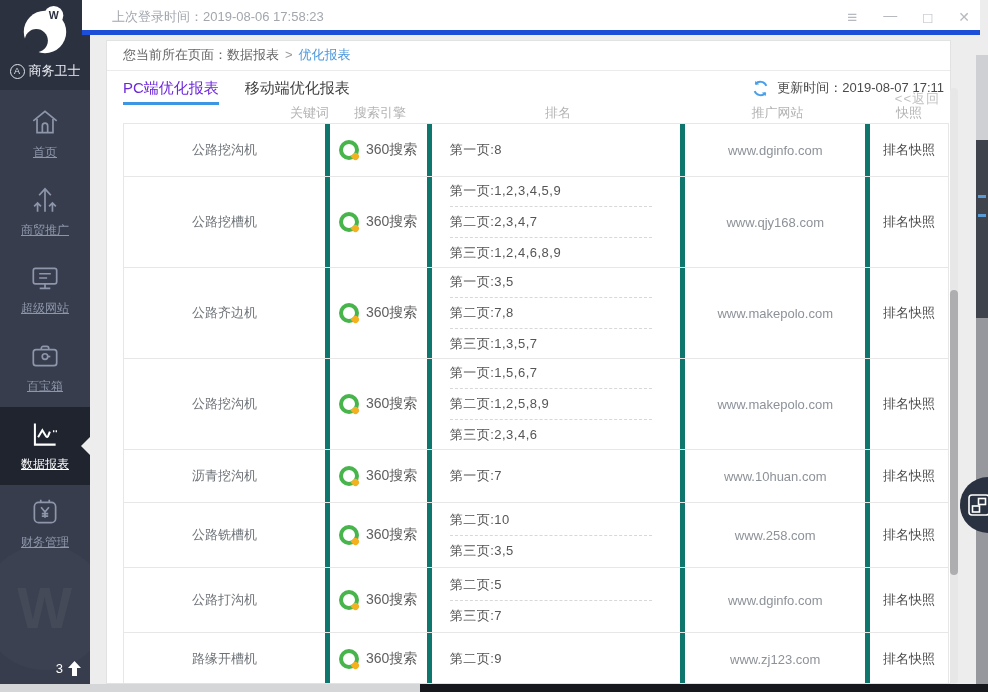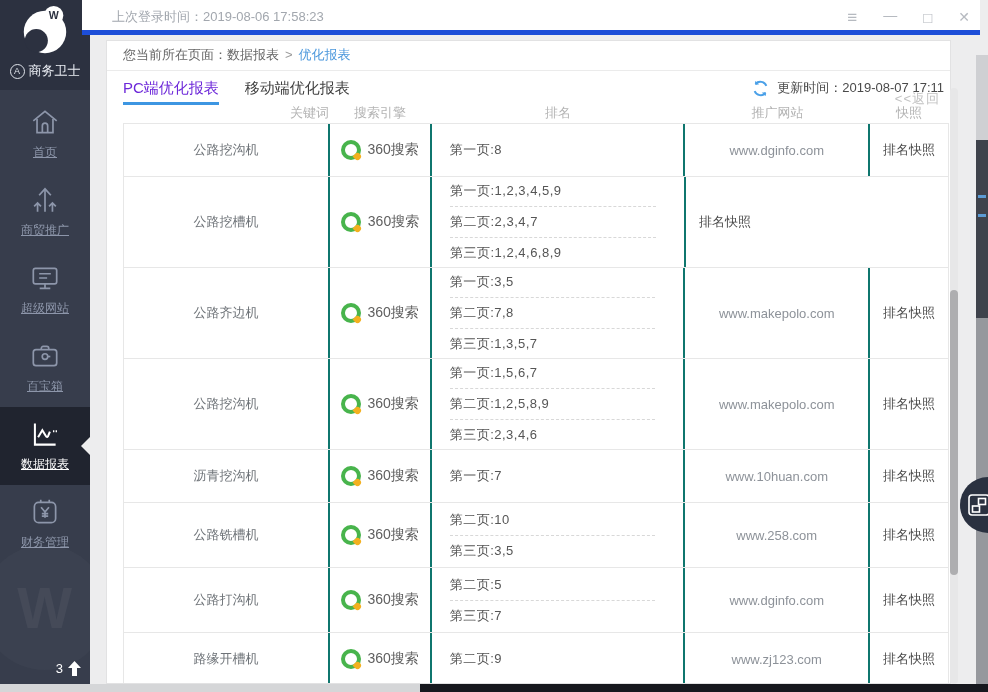--- a/index.html
+++ b/index.html
@@ -49,21 +49,21 @@
 
   
   .header-sliver{margin-left:16px;width:826px;height:19px;overflow:hidden;border-bottom:1px solid #e7e7e7;display:flex;box-sizing:border-box;}
   .header-cell{text-align:center;font-size:13px;color:#b3b3b3;overflow:hidden;}
   .header-cell span{display:inline-block;margin-top:-8px;}
   .table{margin-left:16px;width:826px;border-left:1px solid #e7e7e7;border-right:1px solid #e7e7e7;box-sizing:border-box;}
   .tr{display:flex;border-bottom:1px solid #e7e7e7;box-sizing:border-box;}
   .tr.lines-1{height:53px;}
   .tr.lines-2{height:65px;}
   .tr.lines-3{height:91px;}
-  .td{border-right:2px solid #0f766e;box-sizing:border-box;display:flex;align-items:center;justify-content:center;font-size:13px;}
+  .td{border-right:5px solid #0f766e;box-sizing:border-box;display:flex;align-items:center;justify-content:center;font-size:13px;}
   .td:last-child{border-right:none;}
   .c1{width:206px;text-align:right;} .c2{width:102px;} .c3{width:254px;} .c4{width:185px;} .c5{width:78px;}
   .keyword{color:#6e7378;}
   .ranks{flex-direction:column;align-items:stretch;justify-content:center;padding-left:18px;}
   .rank-line{height:30px;line-height:30px;color:#555;letter-spacing:0.5px;}
   .rank-line + .rank-line{border-top:1px dashed #d8d8d8;}
   .rank-line{margin-right:28px;}
   .site{color:#8d9299;}
   .snap{color:#4a4a4a;cursor:pointer;}
   .engine{gap:0;}
@@ -226,20 +226,21 @@
           <div class="td c1 keyword">公路挖槽机</div>
           <div class="td c2 engine">
             <div class="ring"></div>
             <div class="engine-text">360搜索</div>
           </div>
           <div class="td c3 ranks">
             <div class="rank-line">第一页:1,2,3,4,5,9</div>
             <div class="rank-line">第二页:2,3,4,7</div>
             <div class="rank-line">第三页:1,2,4,6,8,9</div>
           </div>
+          <div class="td c4 site">www.qjy168.com</div>
           <div class="td c5">
             <div class="snap">排名快照</div>
           </div>
         </div>
         <div class="tr lines-3">
           <div class="td c1 keyword">公路齐边机</div>
           <div class="td c2 engine">
             <div class="ring"></div>
             <div class="engine-text">360搜索</div>
           </div>

